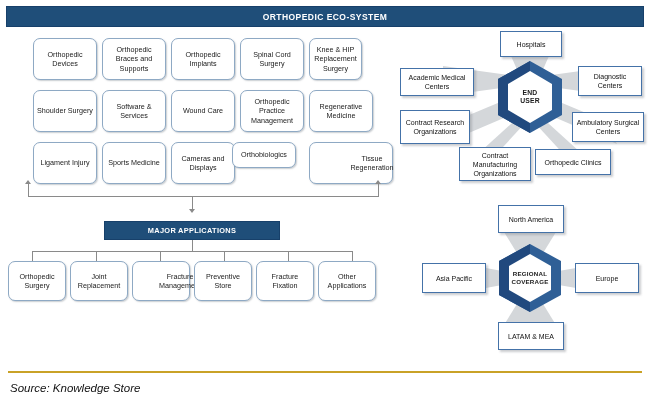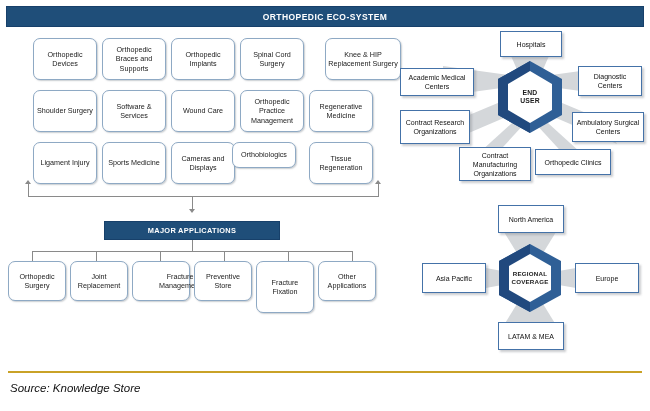--- a/index.html
+++ b/index.html
@@ -71,21 +71,21 @@
   </div>
 <div class="rbox" style="left:102px;top:38px;width:64px;height:42px;">
     <span>Orthopedic Braces and Supports</span>
   </div>
 <div class="rbox" style="left:171px;top:38px;width:64px;height:42px;">
     <span>Orthopedic Implants</span>
   </div>
 <div class="rbox" style="left:240px;top:38px;width:64px;height:42px;">
     <span>Spinal Cord Surgery</span>
   </div>
-<div class="rbox" style="left:325px;top:38px;width:76px;height:42px;">
+<div class="rbox" style="left:309px;top:38px;width:53px;height:42px;">
     <span>Knee &amp; HIP Replacement Surgery</span>
   </div>
 
 <div class="rbox" style="left:33px;top:90px;width:64px;height:42px;">
     <span>Shoulder Surgery</span>
   </div>
 <div class="rbox" style="left:102px;top:90px;width:64px;height:42px;">
     <span>Software &amp; Services</span>
   </div>
 <div class="rbox" style="left:171px;top:90px;width:64px;height:42px;">
@@ -103,21 +103,21 @@
   </div>
 <div class="rbox" style="left:102px;top:142px;width:64px;height:42px;">
     <span>Sports Medicine</span>
   </div>
 <div class="rbox" style="left:171px;top:142px;width:64px;height:42px;">
     <span>Cameras and Displays</span>
   </div>
 <div class="rbox" style="left:232px;top:142px;width:64px;height:26px;">
     <span>Orthobiologics</span>
   </div>
-<div class="rbox" style="left:309px;top:142px;width:64px;height:42px;">
+<div class="rbox" style="left:309px;top:142px;width:84px;height:42px;padding-left:44px;">
     <span>Tissue Regeneration</span>
   </div>
 
 <div class="ln lnh" style="left:28px;top:196px;width:351px;"></div>
 <div class="ln lnv" style="left:28px;top:184px;height:12px;"></div>
 <div class="ln lnv" style="left:378px;top:184px;height:12px;"></div>
 <div class="arrow-up" style="left:25px;top:180px;"></div>
 <div class="arrow-up" style="left:375px;top:180px;"></div>
 <div class="ln lnv" style="left:192px;top:196px;height:13px;"></div>
 <div class="arrow-down" style="left:189px;top:209px;"></div>
@@ -140,21 +140,21 @@
   </div>
 <div class="rbox" style="left:70px;top:261px;width:58px;height:40px;">
     <span>Joint Replacement</span>
   </div>
 <div class="rbox" style="left:132px;top:261px;width:58px;height:40px;padding-left:40px;">
     <span>Fracture Management</span>
   </div>
 <div class="rbox" style="left:194px;top:261px;width:58px;height:40px;">
     <span>Preventive Store</span>
   </div>
-<div class="rbox" style="left:256px;top:261px;width:58px;height:52px;">
+<div class="rbox" style="left:256px;top:261px;width:58px;height:40px;">
     <span>Fracture Fixation</span>
   </div>
 <div class="rbox" style="left:318px;top:261px;width:58px;height:40px;">
     <span>Other Applications</span>
   </div>
 
 <div class="wedge" style="left:503px;top:38px;width:54px;height:34px;clip-path:polygon(0% 0%,100% 0%,72% 100%,28% 100%);"></div>
 <div class="wedge" style="left:443px;top:66px;width:62px;height:30px;clip-path:polygon(0% 0%,100% 28%,100% 72%,0% 100%);"></div>
 <div class="wedge" style="left:555px;top:66px;width:62px;height:30px;clip-path:polygon(0% 28%,100% 0%,100% 100%,0% 72%);"></div>
 <div class="wedge" style="left:443px;top:100px;width:62px;height:44px;clip-path:polygon(100% 0%,100% 40%,0% 100%,22% 46%);"></div>

